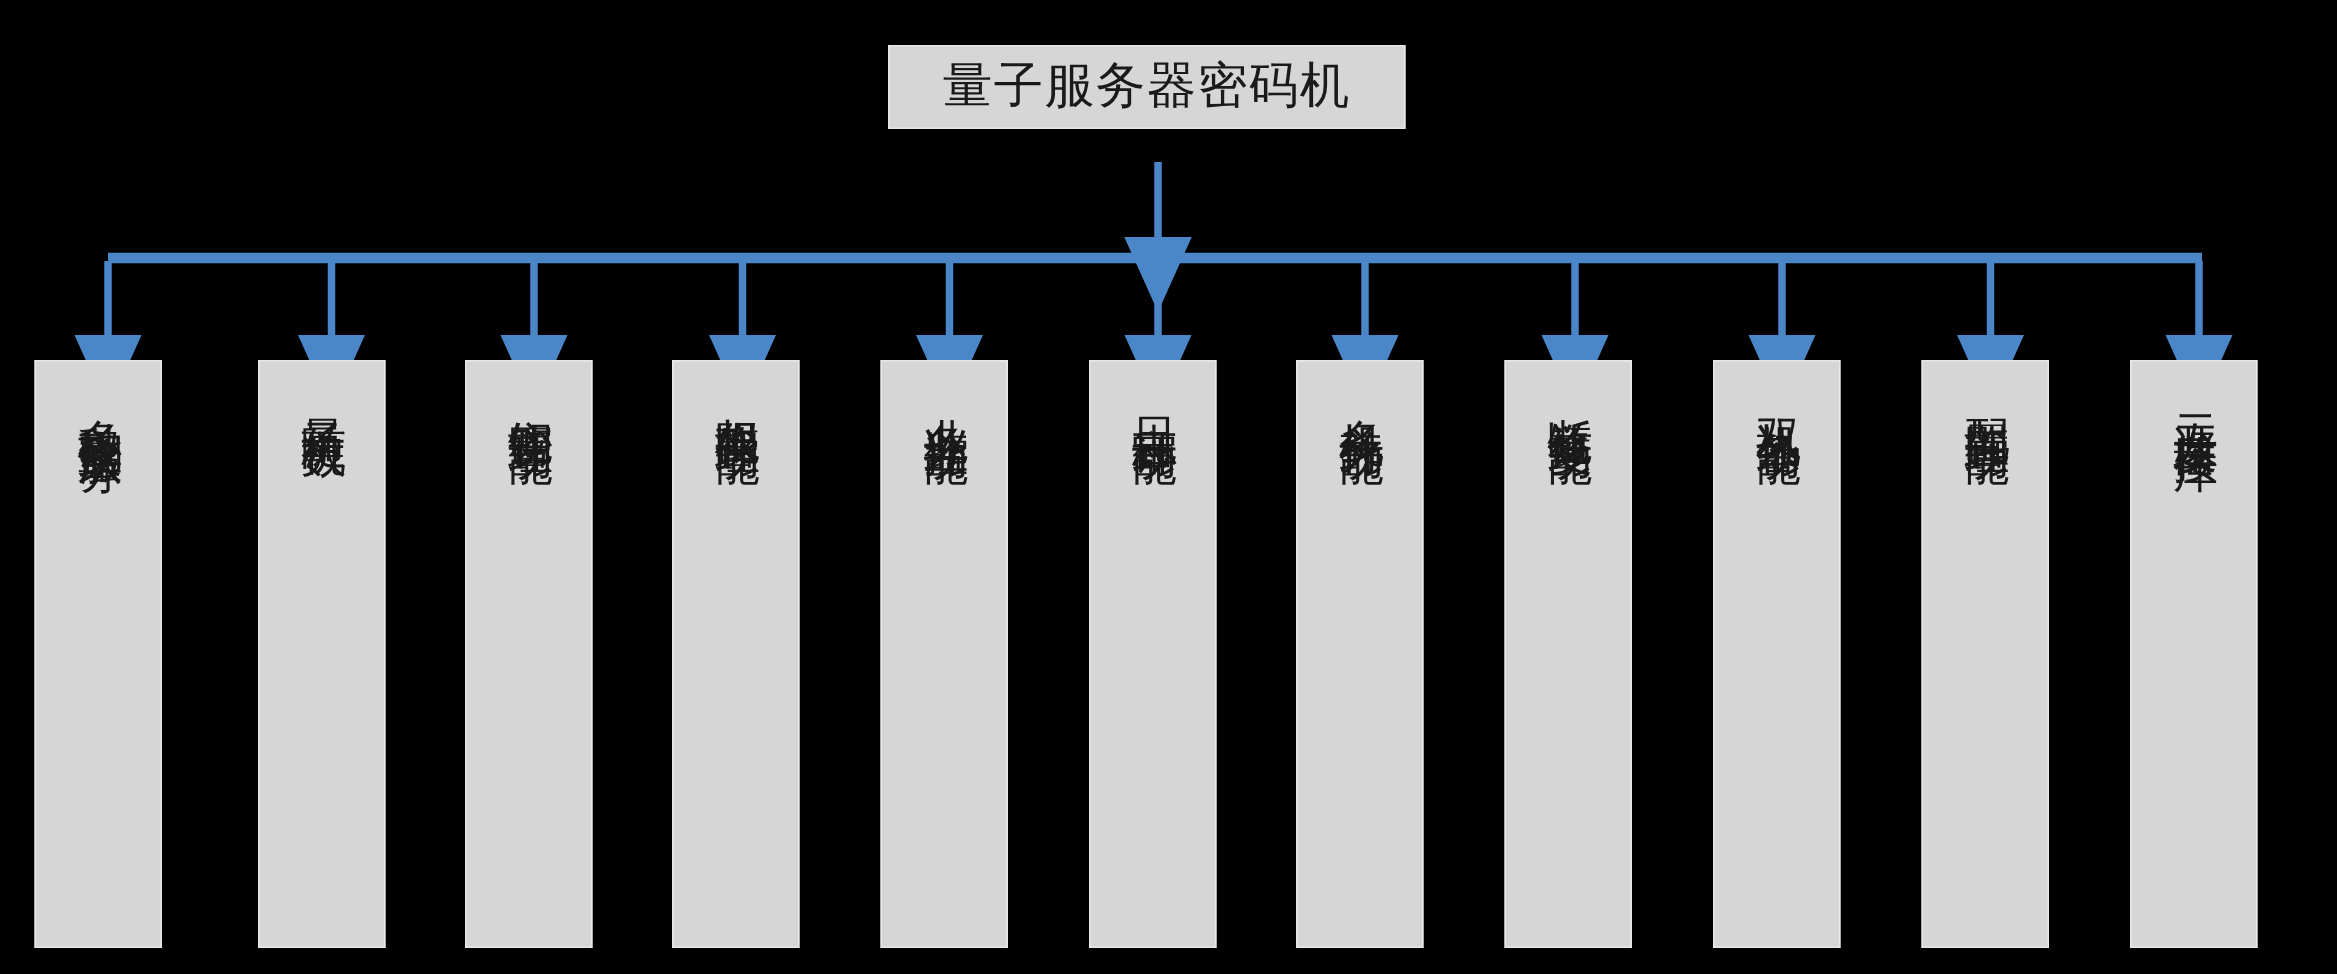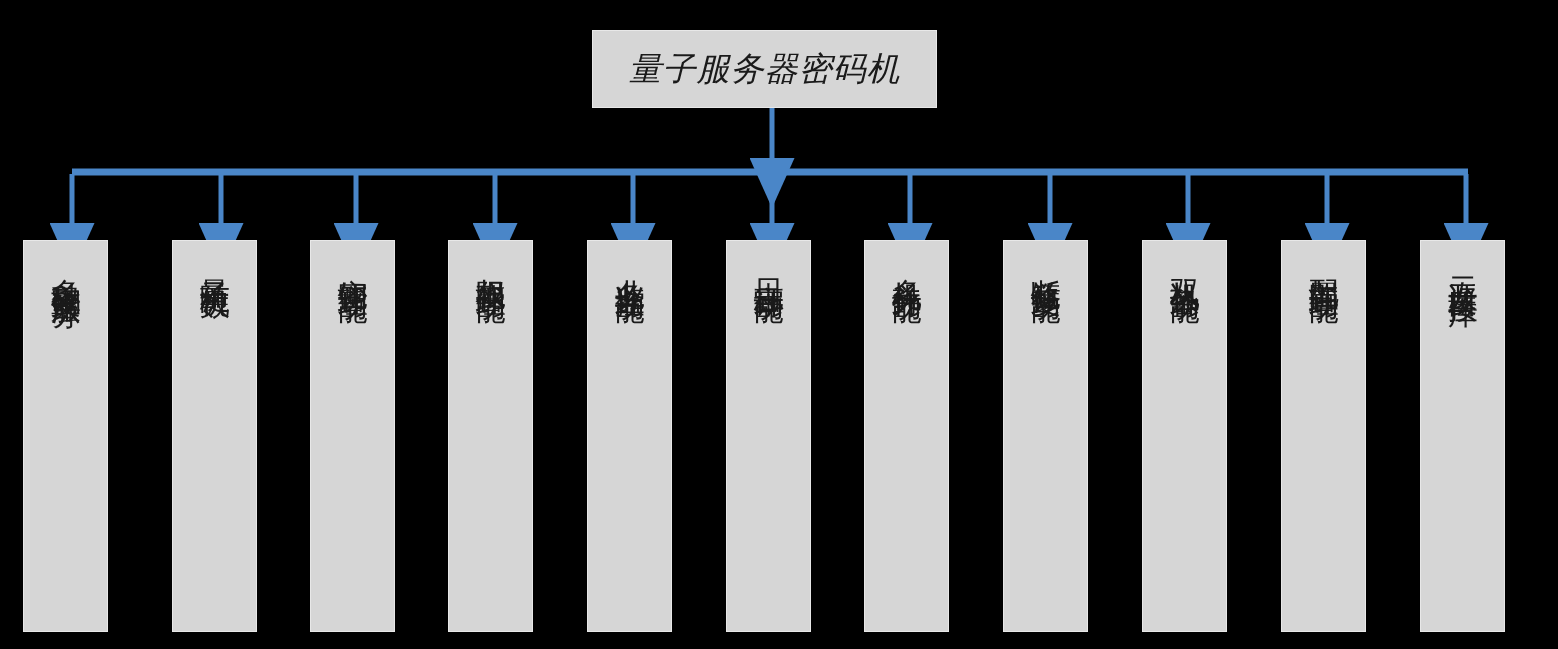--- a/index.html
+++ b/index.html
@@ -22,28 +22,27 @@
     width: 1558px;
     height: 649px;
   }
 
   
   .root-node {
     position: absolute;
     left: 592px;
     top: 30px;
     width: 345px;
-    height: 78px;
+    height: 56px;
     background: #d6d6d6;
     border: 1px solid #e8e8e8;
     box-sizing: border-box;
     display: flex;
     align-items: center;
     justify-content: center;
-    font-style: italic;
   }
   .root-label {
     font-size: 33px;
     line-height: 1;
     color: #1a1a1a;
     letter-spacing: 1px;
     white-space: nowrap;
     font-family: "Liberation Serif", "DejaVu Serif", serif;
   }
 

